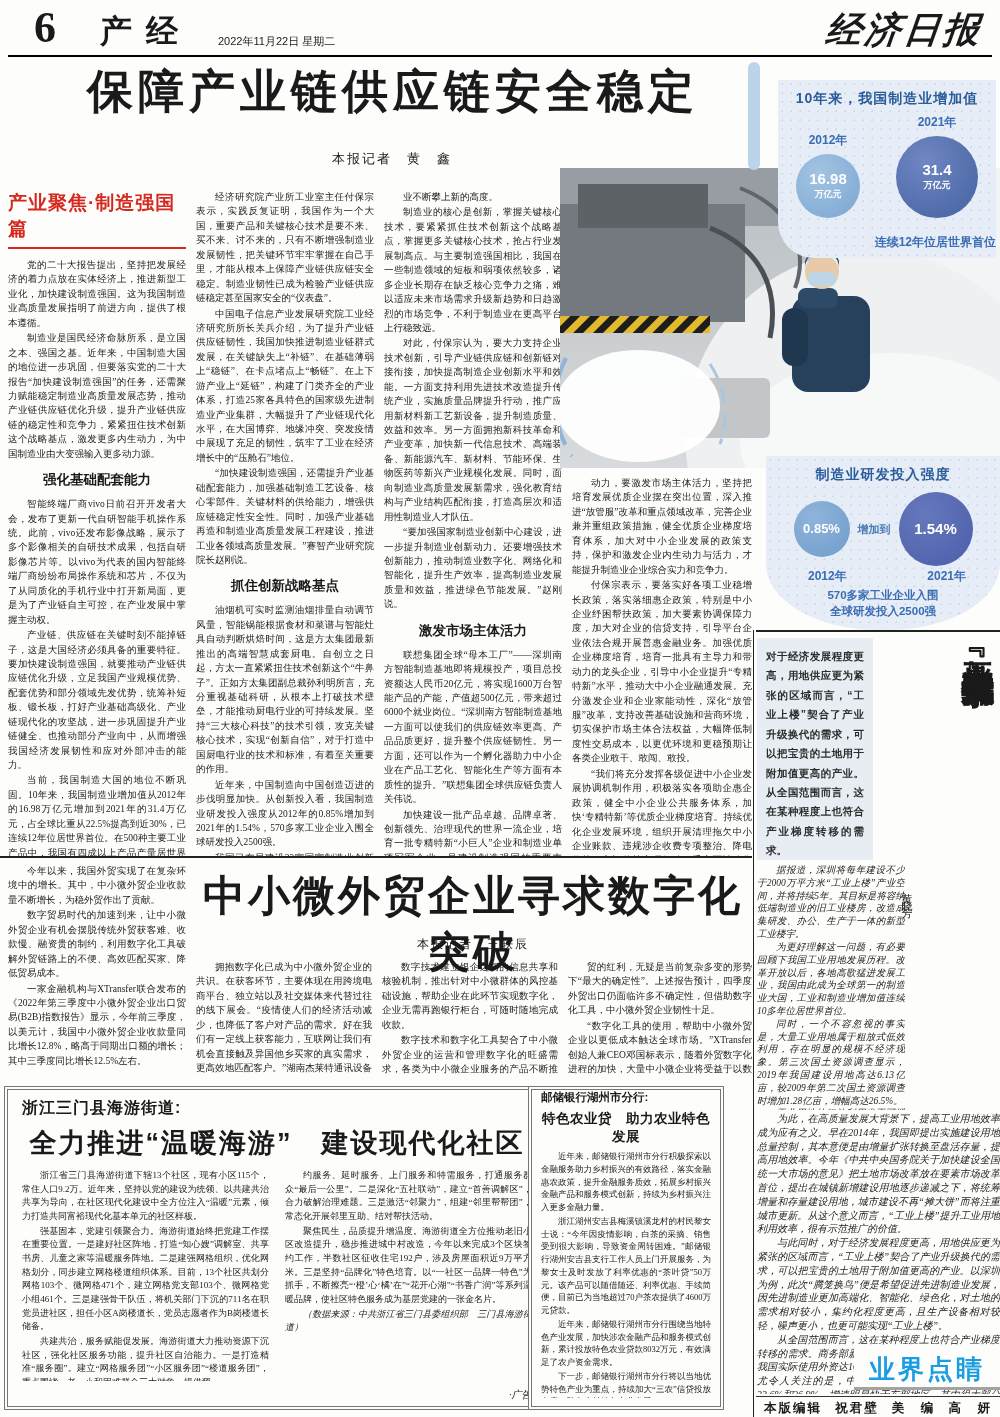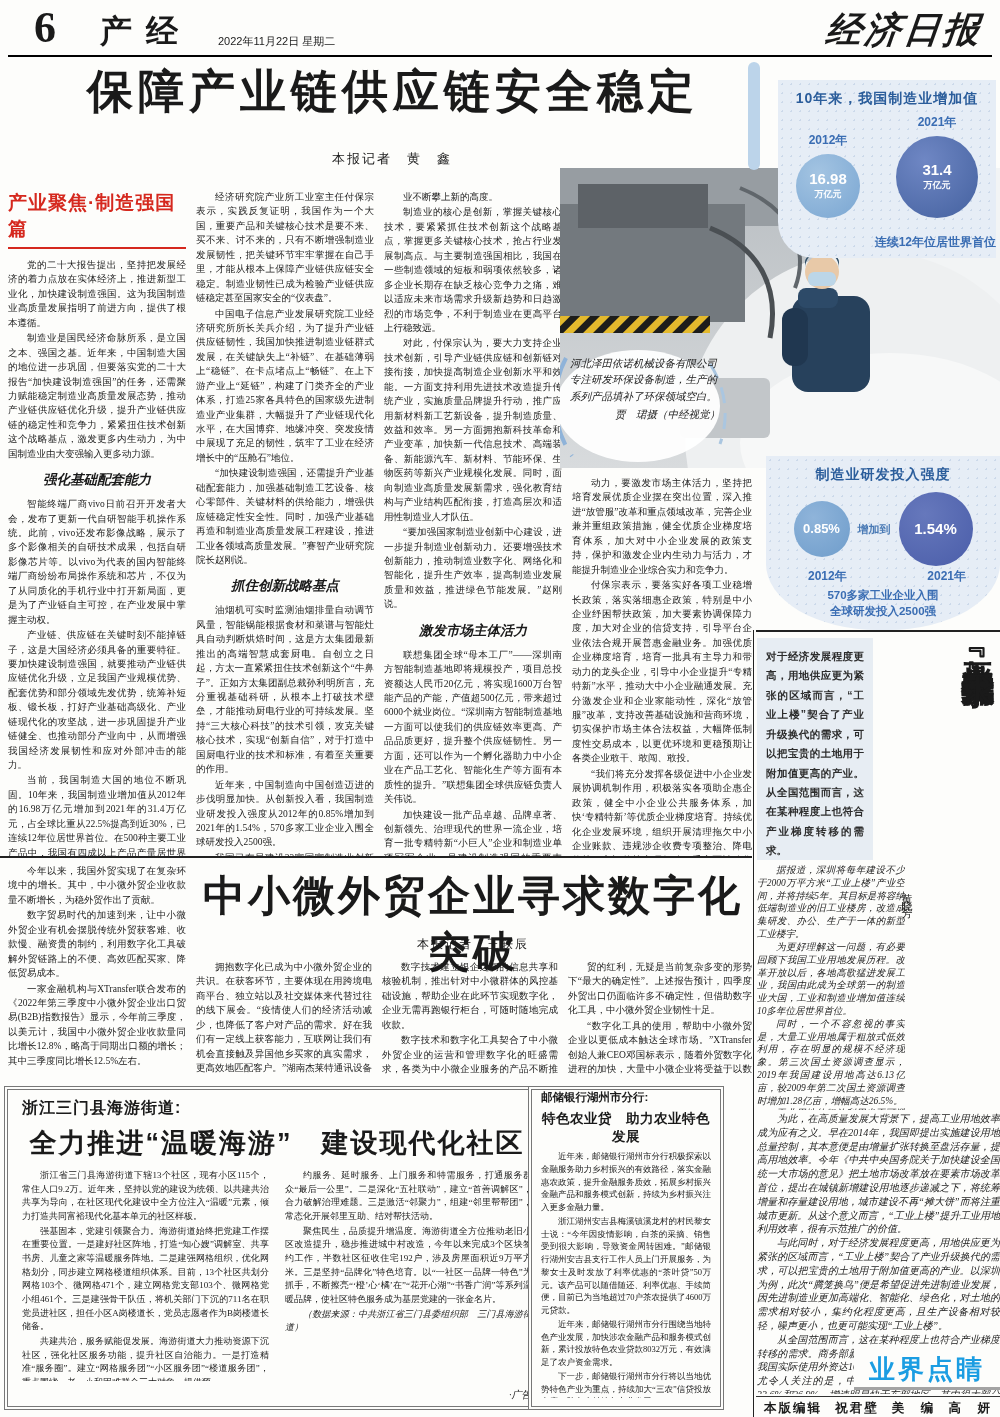--- a/index.html
+++ b/index.html
@@ -19,21 +19,21 @@
   
   .lead-headline{left:24px;top:64px;width:736px;margin:1px;text-align:center;
                  font-size:46px;line-height:1.15;font-weight:900;letter-spacing:5px;}
   .lead-byline{left:24px;top:150px;width:736px;text-align:center;font-size:13px;letter-spacing:2px;
                font-family:"Liberation Serif","DejaVu Serif",serif;}
   .kicker{display:inline-block;color:#d5281e;font-size:19px;font-weight:900;letter-spacing:1px;
           border-bottom:2px solid #d5281e;padding-bottom:5px;margin-bottom:9px;}
   .bt p{font-size:9.5px;line-height:1.52;text-align:justify;text-indent:2em;margin:0 0 1px;
         font-family:"Liberation Serif","DejaVu Serif",serif;}
   .bt h4{text-align:center;font-size:13.5px;font-weight:900;margin:10px 0 8px;
-         font-family:"Liberation Sans","DejaVu Sans",sans-serif;font-style:italic;}
+         font-family:"Liberation Sans","DejaVu Sans",sans-serif;}
   .bt p.note{font-style:italic;font-size:9px;}
   .c1{left:8px;top:190px;width:178px;height:666px;overflow:hidden;}
   .c2{left:196px;top:190px;width:178px;height:666px;overflow:hidden;}
   .c3{left:384px;top:190px;width:178px;height:666px;overflow:hidden;}
   .c4{left:572px;top:476px;width:180px;height:380px;overflow:hidden;}
 
   
   .photo{left:560px;top:168px;width:440px;height:300px;overflow:hidden;background:#c9cdd0;}
   .decor-strip{left:748px;top:62px;width:12px;height:108px;background:#bcd4ea;border-radius:8px;}
   .photo-caption{left:560px;top:348px;width:176px;height:120px;z-index:5;}
@@ -200,24 +200,20 @@
     </svg>
   </div>
   <div class="abs decor-strip"></div>
 
   <div class="abs photo-caption">
     <svg width="176" height="120" viewBox="0 0 176 120" style="position:absolute;left:0;top:0;">
       <ellipse cx="78" cy="58" rx="82" ry="56" fill="#ffffff" opacity="0.94"></ellipse>
       <path d="M6 10 A 95 95 0 0 0 12 108" stroke="#8fb3d9" stroke-width="4" fill="none" stroke-dasharray="22 12"></path>
       <path d="M150 16 A 90 90 0 0 1 160 96" stroke="#aac6e0" stroke-width="3" fill="none" stroke-dasharray="16 10"></path>
     </svg>
-    <div class="cap-inner kaiti">
-      <span>河北泽田依诺机械设备有限公司专注研发环保设备制造，生产的系列产品填补了环保领域空白。</span>
-      <span class="cap-credit">贾　珺摄（中经视觉）</span>
-    </div>
   </div>
 
   <div class="abs info-panel info1">
     <div class="info-title">10年来，我国制造业增加值</div>
     <div class="info-cols">
       <div class="info-col">
         <div class="yr">2012年</div>
         <div class="circ circ-a">
           <span class="num">16.98</span>
           <span class="unit">万亿元</span>

